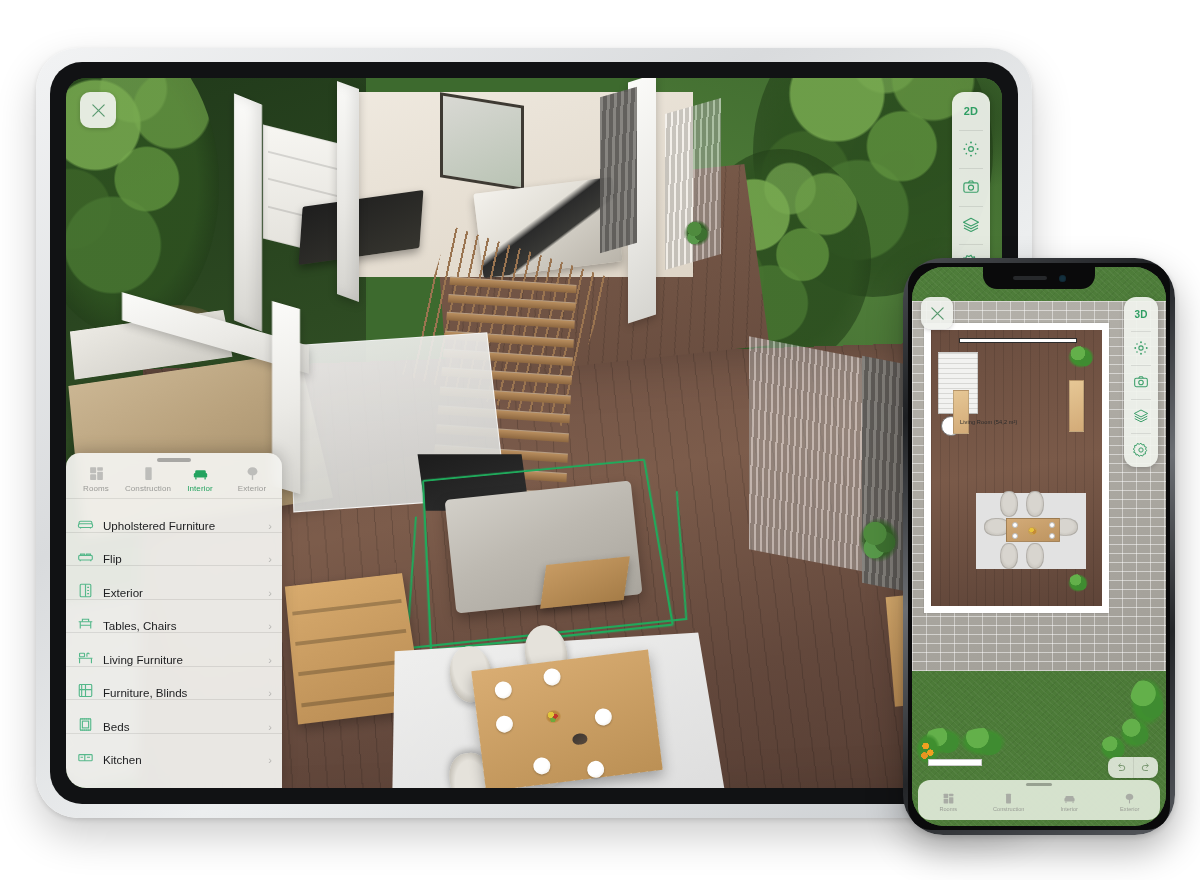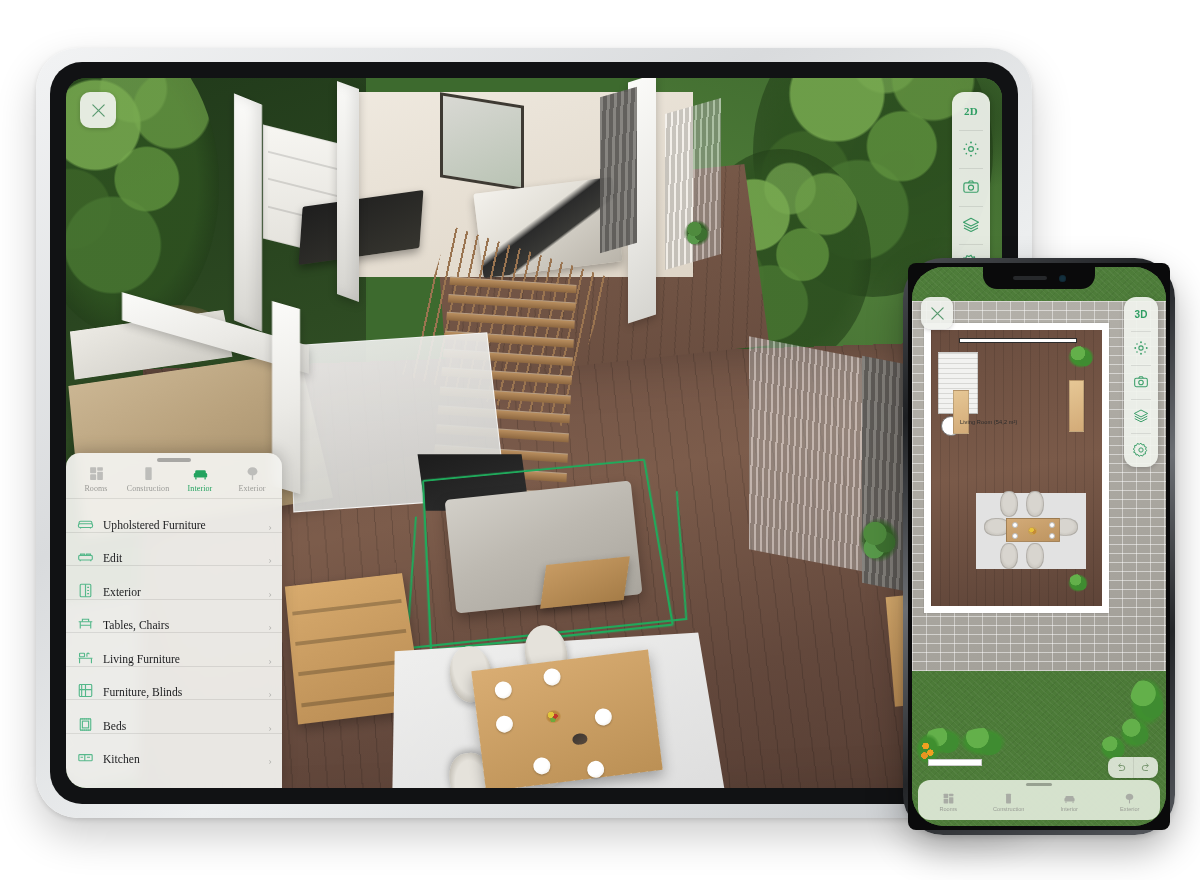--- a/index.html
+++ b/index.html
@@ -20,21 +20,20 @@
     background: linear-gradient(145deg,#f2f3f4 0%, #d9dbdd 35%, #eceeef 60%, #c9cccf 100%);
     border-radius: 42px;
     box-shadow: 0 18px 40px rgba(0,0,0,.20), 0 2px 5px rgba(0,0,0,.12);
     padding: 16px;
   }
   .ipad-bezel {
     position: absolute; left: 14px; top: 14px; right: 14px; bottom: 14px;
     background: #111214;
     border-radius: 32px;
     padding: 14px 12px;
-    font-family: Liberation Serif, serif;
   }
   .ipad-screen {
     position: absolute; left: 16px; top: 16px; right: 16px; bottom: 16px;
     border-radius: 20px;
     overflow: hidden;
     background: #3d6a2e;
   }
 
   
   .scene3d { position: absolute; inset: 0; }
@@ -354,21 +353,21 @@
     left: 903px; top: 258px;
     width: 272px; height: 577px;
     background: linear-gradient(150deg,#4b4e52 0%, #1d1f22 22%, #6b6e73 48%, #232528 72%, #55585d 100%);
     border-radius: 40px;
     box-shadow: 0 16px 36px rgba(0,0,0,.30), 0 2px 6px rgba(0,0,0,.15);
     padding: 5px;
   }
   .phone-inner {
     position: absolute; inset: 5px;
     background: #0a0a0b;
-    border-radius: 8px;
+    border-radius: 23px;
     padding: 4px;
   }
   .phone-screen {
     position: absolute; inset: 4px;
     border-radius: 32px;
     overflow: hidden;
     background: #4b7a38;
   }
   .notch {
     position: absolute; left: 50%; transform: translateX(-50%); top: 0;
@@ -675,21 +674,21 @@
               </svg>
               <span class="rl">Upholstered Furniture</span>
               <span class="chev">›</span>
             </div>
             <div class="list-row">
               <svg class="ri" viewBox="0 0 24 24" fill="none" stroke="#55b88a" stroke-width="1.6">
                 <rect x="2.4" y="10.5" width="19.2" height="6.4" rx="1.6"></rect>
                 <path d="M5 10.5 V8.6 h5.6 v1.9 M13.4 10.5 V8.6 H19 v1.9"></path>
                 <path d="M4.6 16.9 v1.8 M19.4 16.9 v1.8"></path>
               </svg>
-              <span class="rl">Edit</span>
+              <span class="rl">Flip</span>
               <span class="chev">›</span>
             </div>
             <div class="list-row">
               <svg class="ri" viewBox="0 0 24 24" fill="none" stroke="#55b88a" stroke-width="1.6">
                 <rect x="4.5" y="3.2" width="15" height="17.6" rx="1.4"></rect>
                 <path d="M12 3.2 V20.8"></path>
                 <path d="M14.4 7.6 h2.6 M14.4 12 h2.6 M14.4 16.4 h2.6"></path>
               </svg>
               <span class="rl">Exterior</span>
               <span class="chev">›</span>

